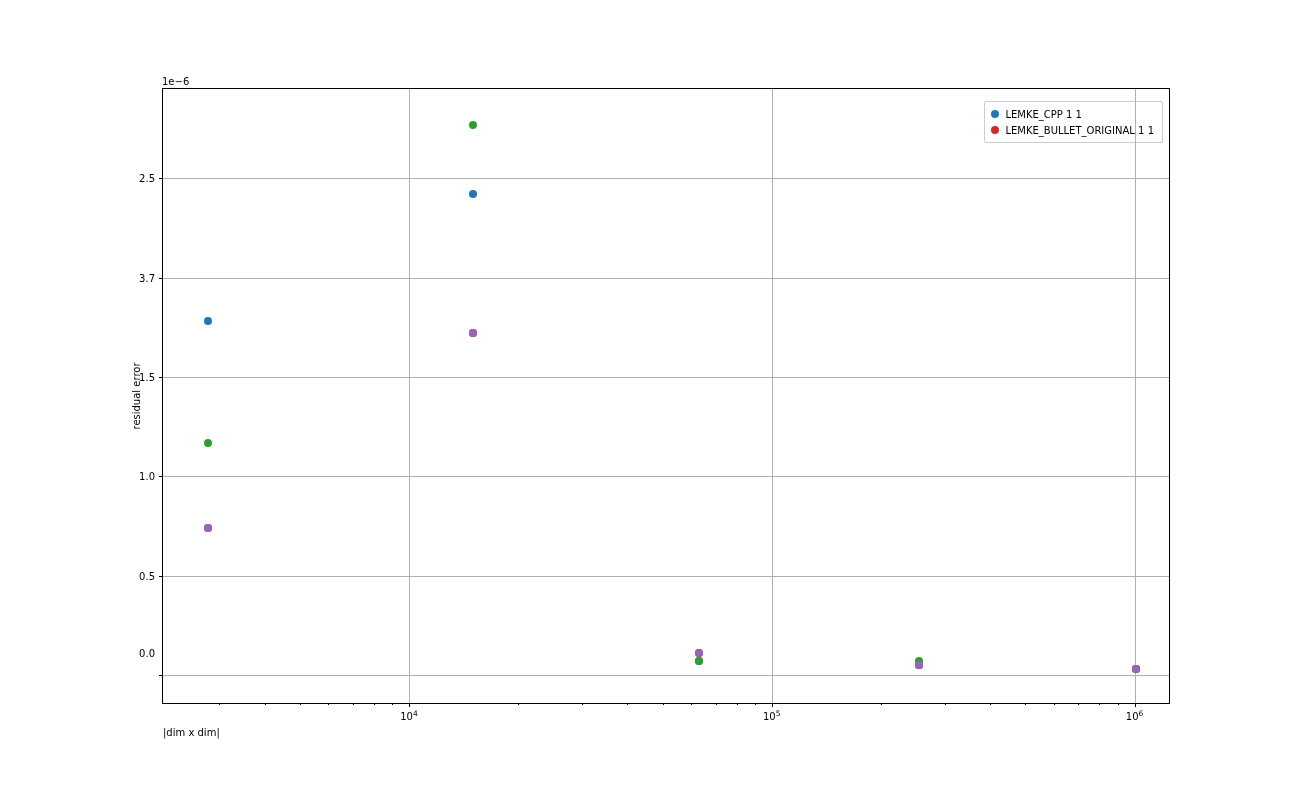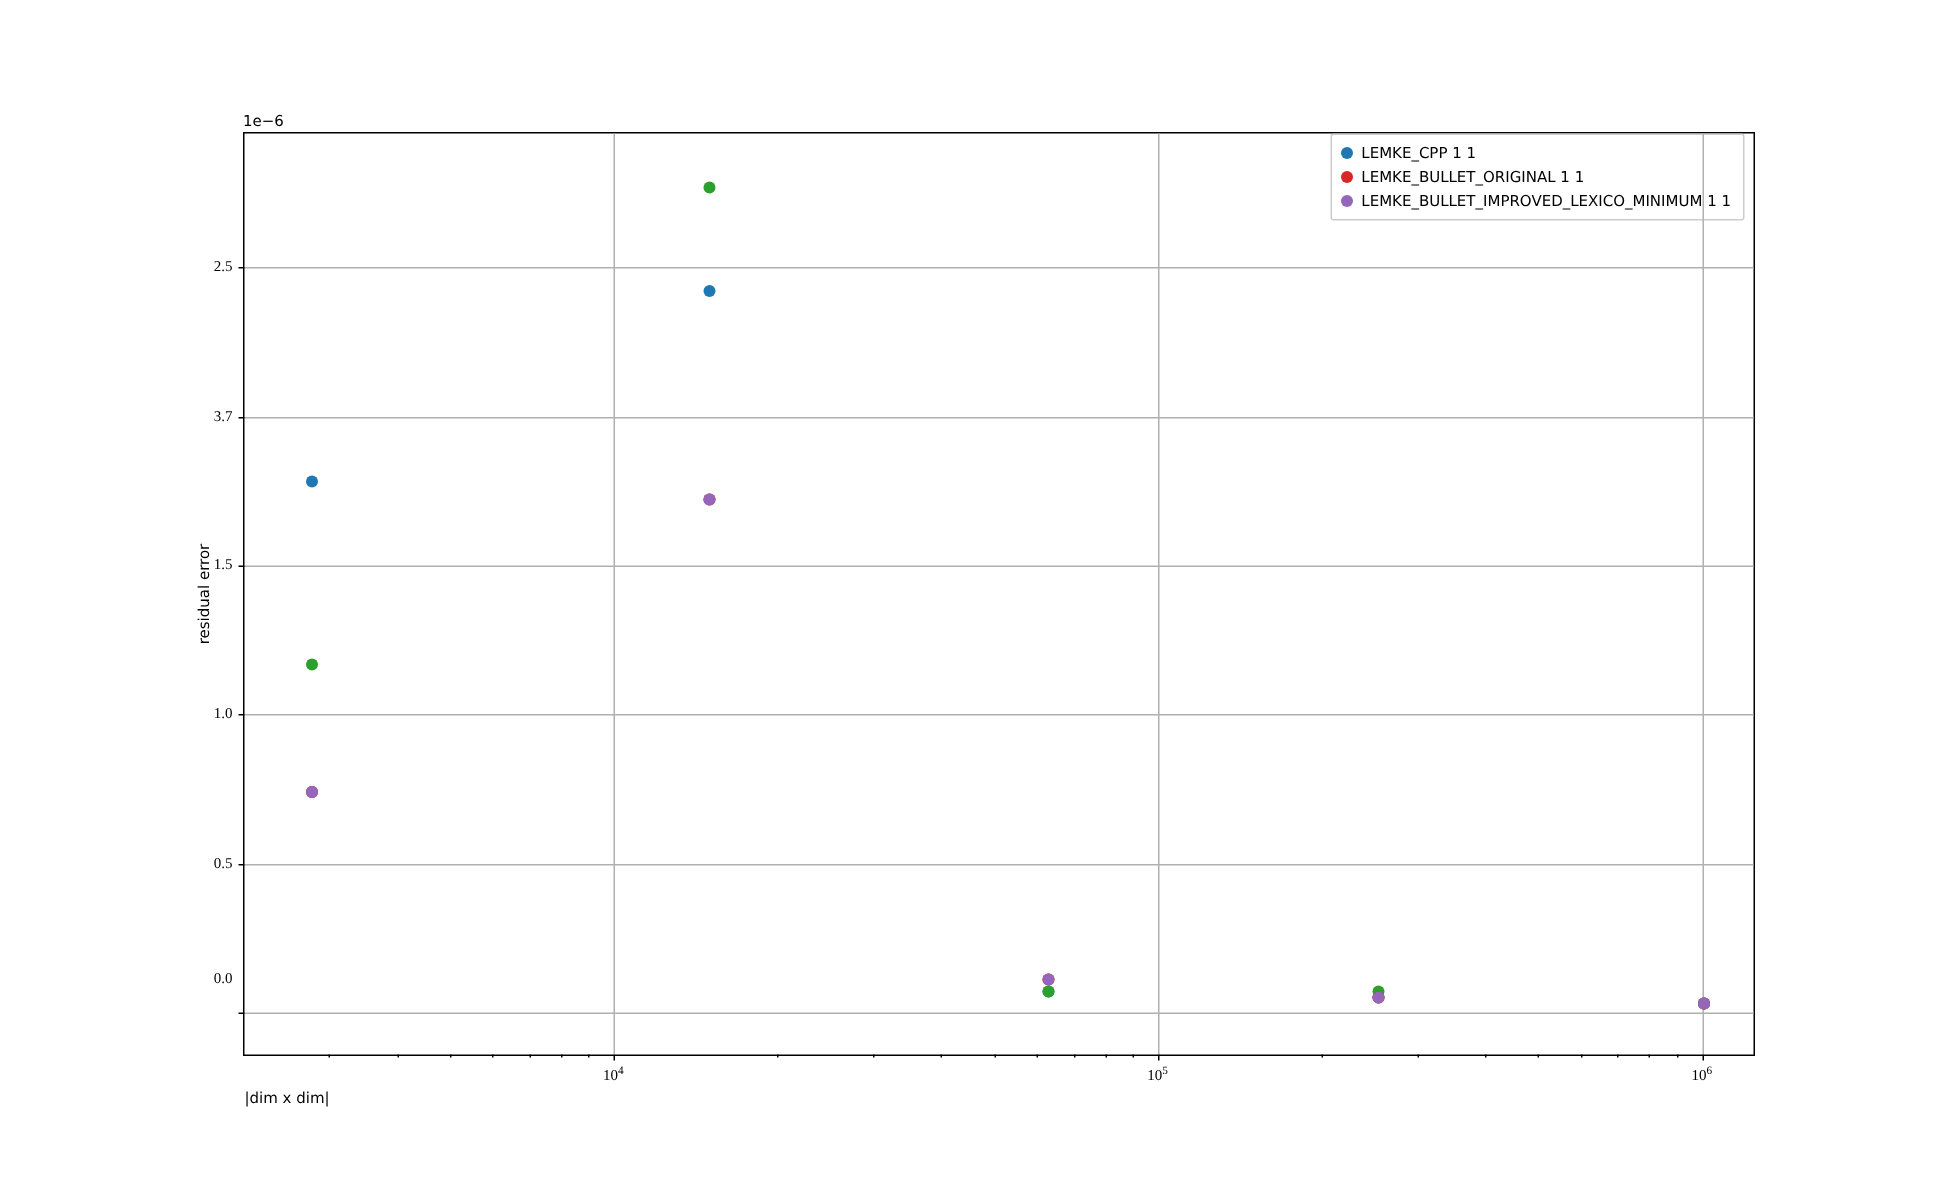--- a/index.html
+++ b/index.html
@@ -51,21 +51,20 @@
     position: absolute;
     height: 1px;
     background: #000;
     width: 4px;
   }
   .tick-y { left: -4px; }
   .xlabel, .ylabel-num, .xlabel-num {
     position: absolute;
     font-size: 10px;
     white-space: nowrap;
-    font-family: Liberation Serif, serif;
   }
   .xlabel-num { top: 100%; transform: translate(-50%, 6px); }
   .ylabel-num { right: 100%; transform: translate(-8px, -50%); }
   .xaxis-title {
     position: absolute;
     top: 100%;
     left: 0; right: 0;
     font-size: 10px;
     margin-top: 24px;
   }
@@ -114,32 +113,28 @@
 <div class="figure">
 
 
   <div id="yexp" class="exp" style="left: 162px; top: 76px;">1e−6</div>
 
   <div id="axes" class="axes" style="left: 162px; top: 88px; width: 1008px; height: 616px;">
 
     <div class="yaxis-title">residual error</div>
     <div class="xaxis-title">|dim x dim|</div>
 
-    <div class="legend" id="legend" style="right: 6px; top: 0;">
+    <div class="legend" id="legend" style="right: 6px; top: 12px;">
         <div class="legend-row">
           <div class="legend-marker" style="background: rgb(31, 119, 180);"></div>
           <span>LEMKE_CPP 1 1</span>
         </div>
         <div class="legend-row">
           <div class="legend-marker" style="background: rgb(214, 39, 40);"></div>
           <span>LEMKE_BULLET_ORIGINAL 1 1</span>
-        </div>
-        <div class="legend-row">
-          <div class="legend-marker" style="background: rgb(148, 103, 189);"></div>
-          <span>LEMKE_BULLET_IMPROVED_LEXICO_MINIMUM 1 1</span>
         </div>
       </div>
   <div class="grid-v" style="left: 245.92px;"></div>
       <div class="tick-x" style="left: 245.92px;"></div>
       <div class="xlabel-num" style="left: 245.92px;">10<sup>4</sup></div>
       <div class="grid-v" style="left: 608.751px;"></div>
       <div class="tick-x" style="left: 608.751px;"></div>
       <div class="xlabel-num" style="left: 608.751px;">10<sup>5</sup></div>
       <div class="grid-v" style="left: 971.582px;"></div>
       <div class="tick-x" style="left: 971.582px;"></div>

